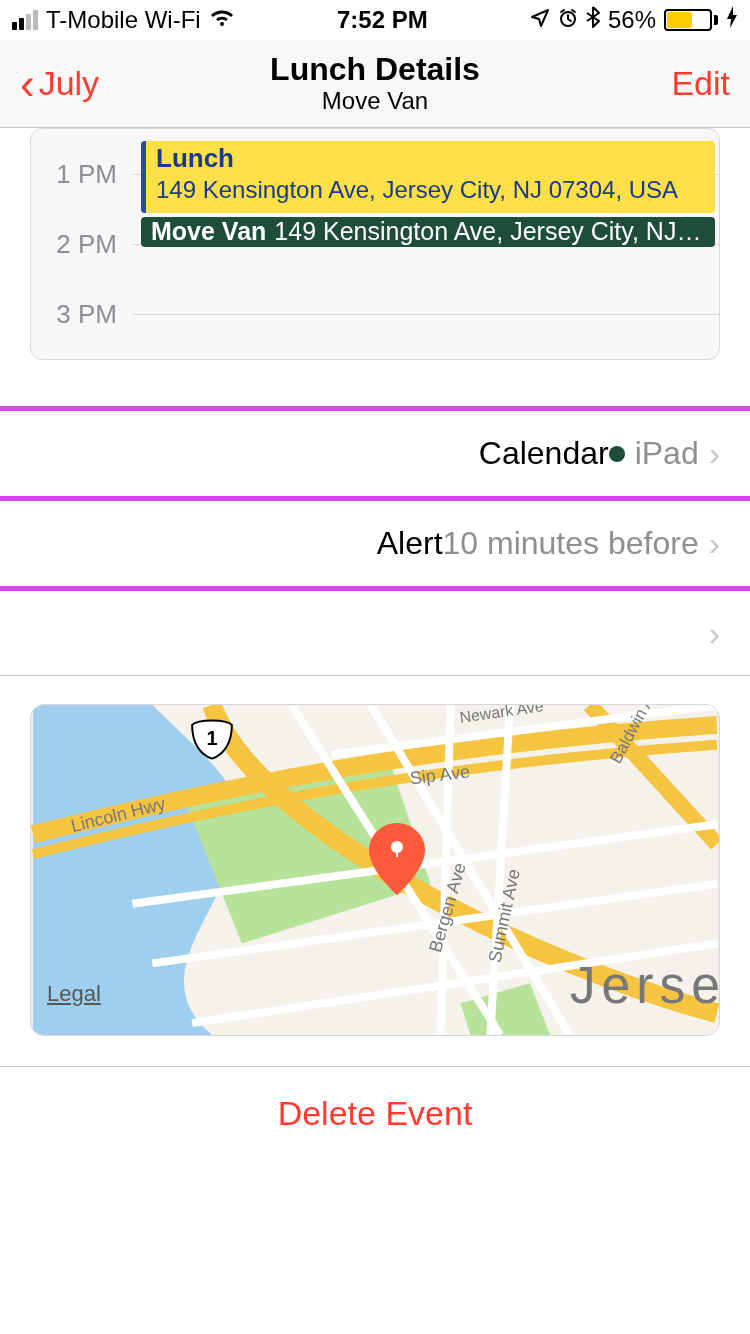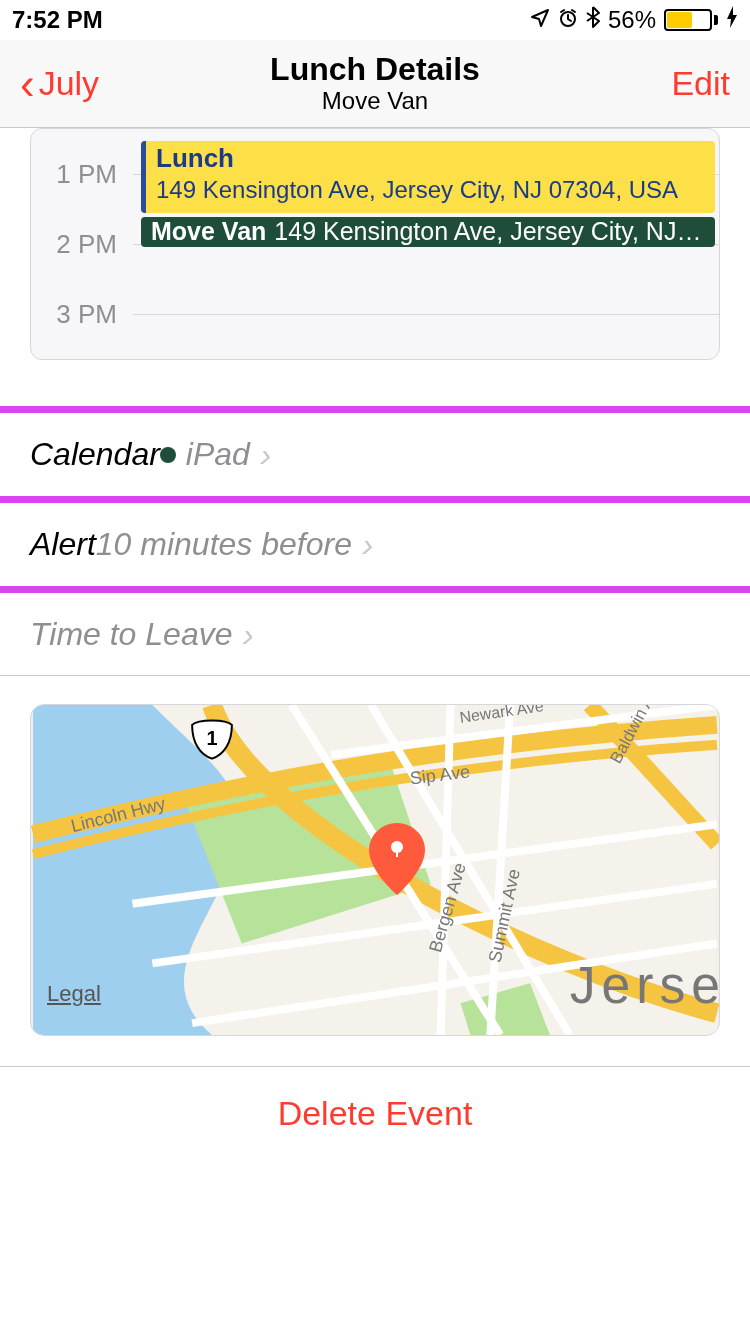--- a/index.html
+++ b/index.html
@@ -34,38 +34,52 @@
   .time-line { flex:1; border-top:1px solid #d6d6db; }
   .event-block { position:absolute; left:110px; right:4px; border-radius:4px; padding:2px 8px 4px 10px; font-size:26px; line-height:1.2; white-space:nowrap; overflow:hidden; text-overflow:ellipsis; }
   .event-lunch { top:12px; height:72px; background:#fde047; border-left:5px solid #2b4b9b; color:#1a3a8a; }
   .event-lunch .etitle { font-weight:600; display:block; }
   .event-lunch .eloc { font-size:24px; }
   .event-move { top:88px; height:30px; background:#1e4d3a; color:#fff; font-size:25px; display:flex; align-items:center; padding-left:10px;}
   .event-move .etitle { font-weight:700; margin-right:8px; }
   .event-move .eloc { overflow:hidden; text-overflow:ellipsis; }
   
   .list { margin-top:46px; }
-  .row { display:flex; align-items:center; justify-content:flex-start; padding:0 30px; height:90px; border-top:7px solid #d946ef; font-size:32px;font-style:italic; }
+  .row { display:flex; align-items:center; justify-content:flex-end; padding:0 30px; height:90px; border-top:5px solid #d946ef; font-size:32px; }
   .row:last-of-type { border-bottom:1px solid #c8c7cc; }
   .row .label { color:#000; }
   .row .value { color:#8e8e93; display:flex; align-items:center; gap:10px; }
   .dot-green { width:16px; height:16px; border-radius:50%; background:#1e4d3a; display:inline-block; }
   .chevron-right { color:#c7c7cc; font-size:34px; }
   
   .map-wrap { margin:28px 30px 0 30px; border:1px solid #d6d6db; border-radius:14px; height:332px; position:relative; overflow:hidden; background:#f1efe8; }
   .map-svg { width:100%; height:100%; display:block; }
   .map-legal { position:absolute; left:16px; bottom:28px; font-size:22px; color:#555; text-decoration:underline; }
   .pin { position:absolute; left:338px; top:118px; }
   
   .delete-row { border-top:1px solid #c8c7cc; height:94px; display:flex; align-items:center; justify-content:center; font-size:34px; color:#ff3b30; margin-top:30px; background:#fff; }
 </style>
 </head>
 <body>
 
 <div class="status-bar">
+  <div class="status-left">
+    <span class="signal-bars">
+      <span style="height:8px"></span>
+        <span style="height:12px"></span>
+        <span class="dim" style="height:16px"></span>
+        <span class="dim" style="height:20px"></span>
+    </span>
+    <span>T-Mobile Wi-Fi</span>
+    <span>
+      <svg width="26" height="20" viewBox="0 0 26 20">
+          <path d="M13 18a2 2 0 100-4 2 2 0 000 4zm-6-7a9 9 0 0112 0l-2 2a6 6 0 00-8 0zM2 7a16 16 0 0122 0l-2 2a13 13 0 00-18 0z" fill="#000"></path>
+        </svg>
+    </span>
+  </div>
   <div class="status-center">7:52 PM</div>
   <div class="status-right">
     <span>
       <svg width="20" height="20" viewBox="0 0 20 20">
           <path d="M2 9l16-7-7 16-2-7z" fill="none" stroke="#000" stroke-width="2" stroke-linejoin="round"></path>
         </svg>
     </span>
     <span>
       <svg width="20" height="20" viewBox="0 0 20 20">
           <circle cx="10" cy="11" r="7" fill="none" stroke="#000" stroke-width="2"></circle>
@@ -141,21 +155,20 @@
     </div>
     <div class="row">
       <div class="label">Alert</div>
       <div class="value">
         <span>10 minutes before</span>
         <span class="chevron-right">›</span>
       </div>
     </div>
     <div class="row">
       <div class="value">
-        <span>Time to Leave</span>
         <span class="chevron-right">›</span>
       </div>
     </div>
   </div>
 
   <div class="map-wrap">
     <svg class="map-svg" viewBox="0 0 688 332">
       <rect width="688" height="332" fill="#f4f2ea"></rect>
 
       <path d="M120 0 C 180 60 230 90 200 160 C 170 230 120 280 180 332 L 0 332 L 0 0 Z" fill="#9fcfef"></path>

